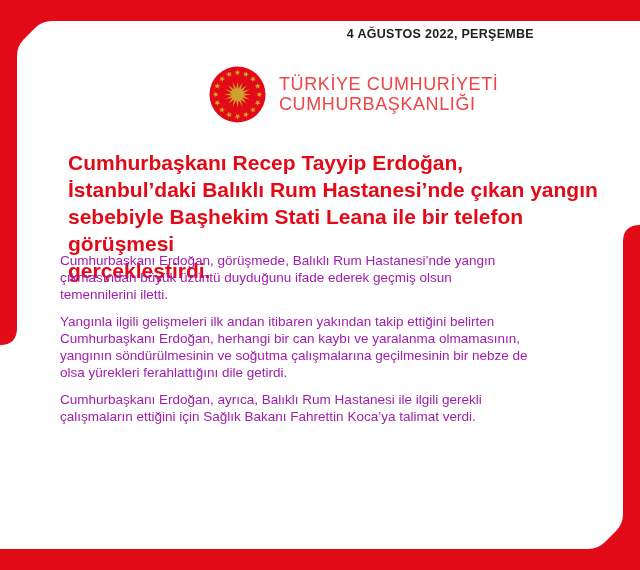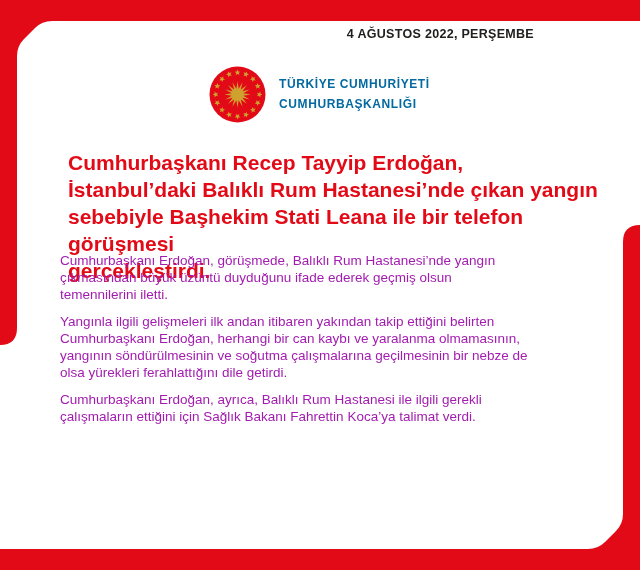--- a/index.html
+++ b/index.html
@@ -8,22 +8,22 @@
   .page{position:relative;width:552px;height:570px;background:#ffffff;}
   .frame{position:absolute;left:0;top:0;width:640px;height:570px;display:block;}
 
   .date{position:absolute;top:27px;right:18px;
         font-size:12.5px;letter-spacing:.3px;color:#21201e;
         font-weight:bold;white-space:nowrap;}
 
   .logo{position:absolute;left:209px;top:65px;height:58px;
         display:flex;align-items:center;gap:13px;}
   .seal{display:block;flex:0 0 auto;}
-  .wordmark{font-size:12px;line-height:20px;letter-spacing:.6px;
-            color:#0369a1;white-space:pre-line;font-weight:bold;}
+  .wordmark{font-size:18px;line-height:20px;letter-spacing:.6px;
+            color:#ef4444;white-space:pre-line;font-weight:normal;}
 
   .headline{position:absolute;left:60px;top:141px;width:545px;margin:8px;
             font-size:21px;line-height:27px;font-weight:bold;
             color:#e30a17;white-space:pre-line;}
 
   .body-text{position:absolute;left:60px;top:252px;width:560px;}
   .body-text p{margin:0 0 10px 0;font-size:13.5px;line-height:17px;
                color:#a21caf;white-space:pre-line;}
 </style>
 </head>

